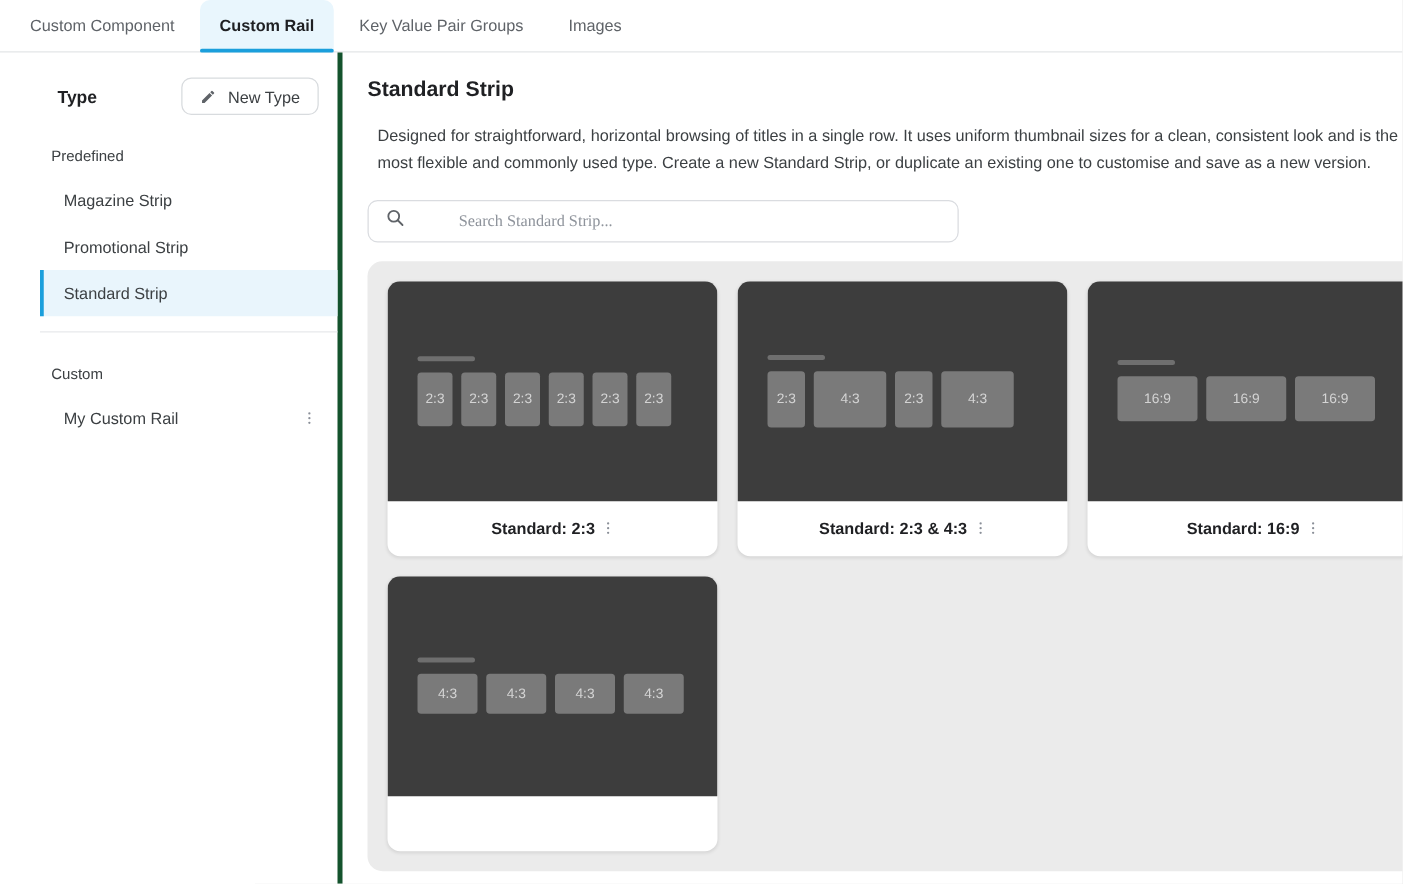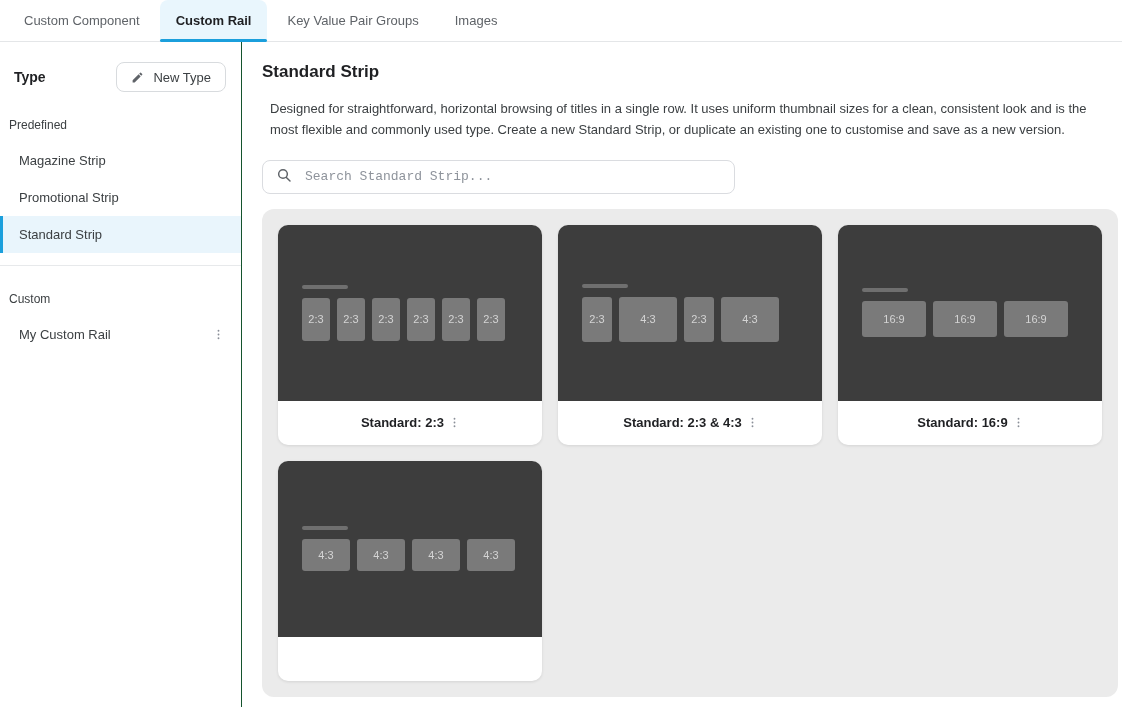--- a/index.html
+++ b/index.html
@@ -40,22 +40,23 @@
     position: absolute; left: 0; right: 0; bottom: -1px;
     height: 3px; background: #1b9fdc; border-radius: 2px;
   }
 
   
   .layout { display: flex; height: 665px; }
 
   
   .sidebar {
     width: 242px; flex: 0 0 242px;
-    border-right: 1px solid #14532d;
+    border-right: 4px solid #14532d;
     padding-top: 20px;
+    margin-left: 32px;
   }
   .sidebar-header {
     display: flex; align-items: center; justify-content: space-between;
     padding: 0 15px 0 14px;
   }
   .sidebar-title { font-size: 14px; font-weight: 700; color: #1f2023; }
   .new-type-btn {
     display: inline-flex; align-items: center; gap: 9px;
     height: 30px; padding: 0 14px;
     background: #fff;
@@ -111,22 +112,23 @@
   .searchbox {
     margin-top: 19px;
     width: 473px; height: 34px;
     border: 1px solid #dadce0; border-radius: 8px;
     display: flex; align-items: center; gap: 11px;
     padding: 0 13px;
     background: #fff;
   }
   .searchbox input {
     flex: 1; border: none; outline: none;
-    font-family: Liberation Mono, monospace; font-size: 13px; color: #202124;
+    font-family: Liberation Serif, serif; font-size: 13px; color: #202124;
     background: transparent;
+    margin-left: 30px;
   }
   .searchbox input::placeholder { color: #8e939b; }
 
   
   .cards-container {
     margin-top: 15px;
     background: #ebebeb; border-radius: 12px;
     padding: 16px;
     display: grid; grid-template-columns: repeat(3, 264px);
     gap: 16px;

